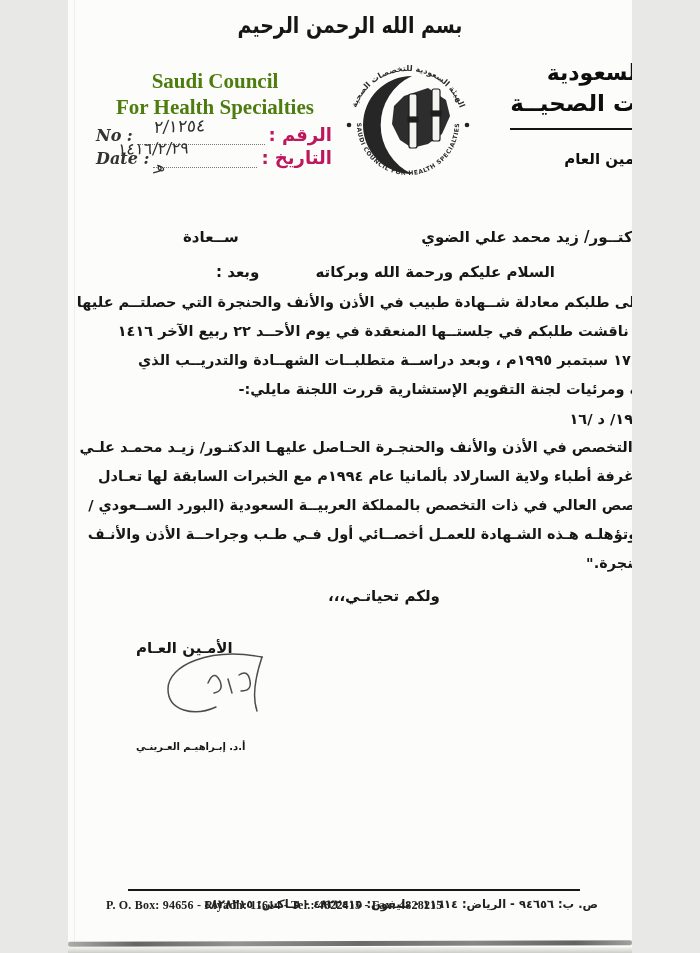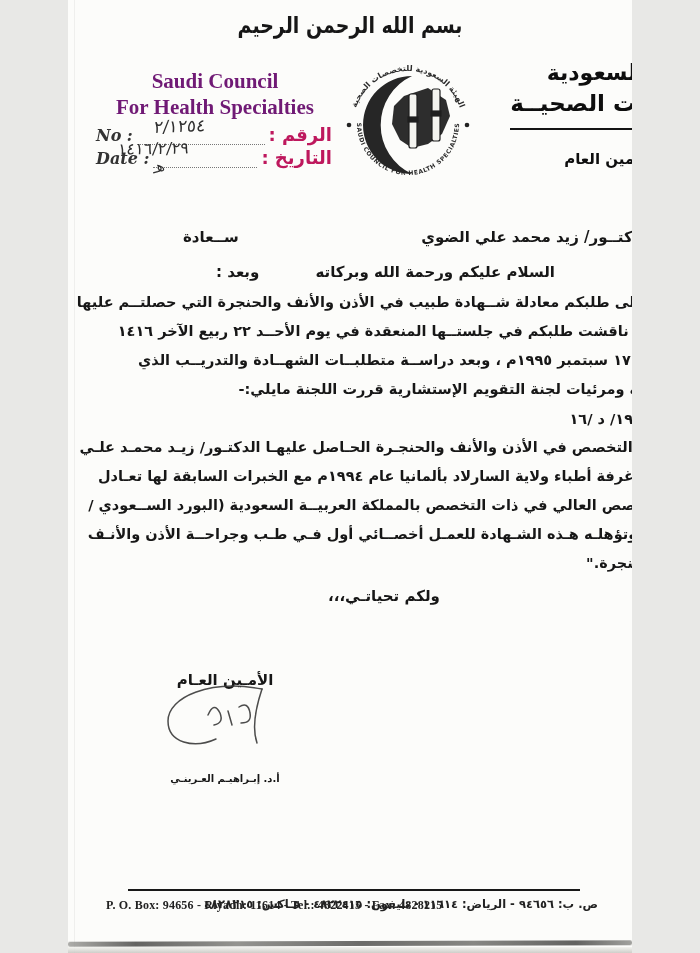--- a/index.html
+++ b/index.html
@@ -12,21 +12,21 @@
 
   
   .bismillah{
     position:absolute;top:14px;left:0;right:0;text-align:center;direction:rtl;
     font-weight:700;font-size:19px;color:#161616;
     transform:scaleY(1.18);letter-spacing:-.5px;
   }
   .org-en{
     position:absolute;left:40px;top:68px;width:214px;text-align:center;
     font-family:"Liberation Serif","DejaVu Serif",serif;font-weight:700;
-    font-size:21px;line-height:1.25;color:#701a75;
+    font-size:21px;line-height:1.25;color:#4d7c0f;
   }
   .org-ar{position:absolute;left:430px;top:60px;width:264px;text-align:center;direction:rtl;color:#0e0e0e;}
   .org-ar-l1{font-weight:700;font-size:22px;line-height:1.15;}
   .org-ar-l2-wrap{margin-top:5px;}
   .org-ar-l2{display:inline-block;font-weight:700;font-size:23px;border-bottom:2px solid #141414;padding-bottom:12px;}
   .org-ar-l3{font-weight:700;font-size:15px;margin-top:20px;}
 
   .logo{position:absolute;left:272px;top:54px;width:136px;height:140px;}
 
   
@@ -51,21 +51,21 @@
   .line.endline{text-align:right;text-align-last:right;}
   .line.indent-r{padding-right:50px;}
   .decision-heading{
     height:27px;line-height:27px;text-align-last:right;margin-top:2px;
     text-underline-offset:4px;white-space:nowrap;
   }
   .closing{height:30px;line-height:30px;margin-top:3px;text-align:left;text-align-last:left;padding-left:190px;font-size:15px;white-space:nowrap;}
 
   .small-mark{position:absolute;left:558px;top:583px;}
 
-  .sig-block{position:absolute;left:68px;top:671px;width:178px;text-align:center;direction:rtl;}
+  .sig-block{position:absolute;left:68px;top:639px;width:178px;text-align:left;direction:rtl;}
   .sig-title{font-weight:700;font-size:15px;color:#171717;}
   .sig-name{position:absolute;top:58px;left:0;right:0;font-weight:700;font-size:10px;color:#171717;white-space:nowrap;margin-top:44px;}
   .sig-scribble{position:absolute;left:8px;top:10px;}
 
   
   .footer-rule{position:absolute;left:60px;right:52px;top:889px;height:2px;background:#181818;}
   .footer-en{position:absolute;left:38px;top:898px;font-family:Liberation Serif, serif;font-weight:700;font-size:12px;color:#222;letter-spacing:.2px;}
   .footer-ar{position:absolute;right:34px;top:897px;direction:rtl;font-weight:700;font-size:11.5px;color:#222;}
 
   

